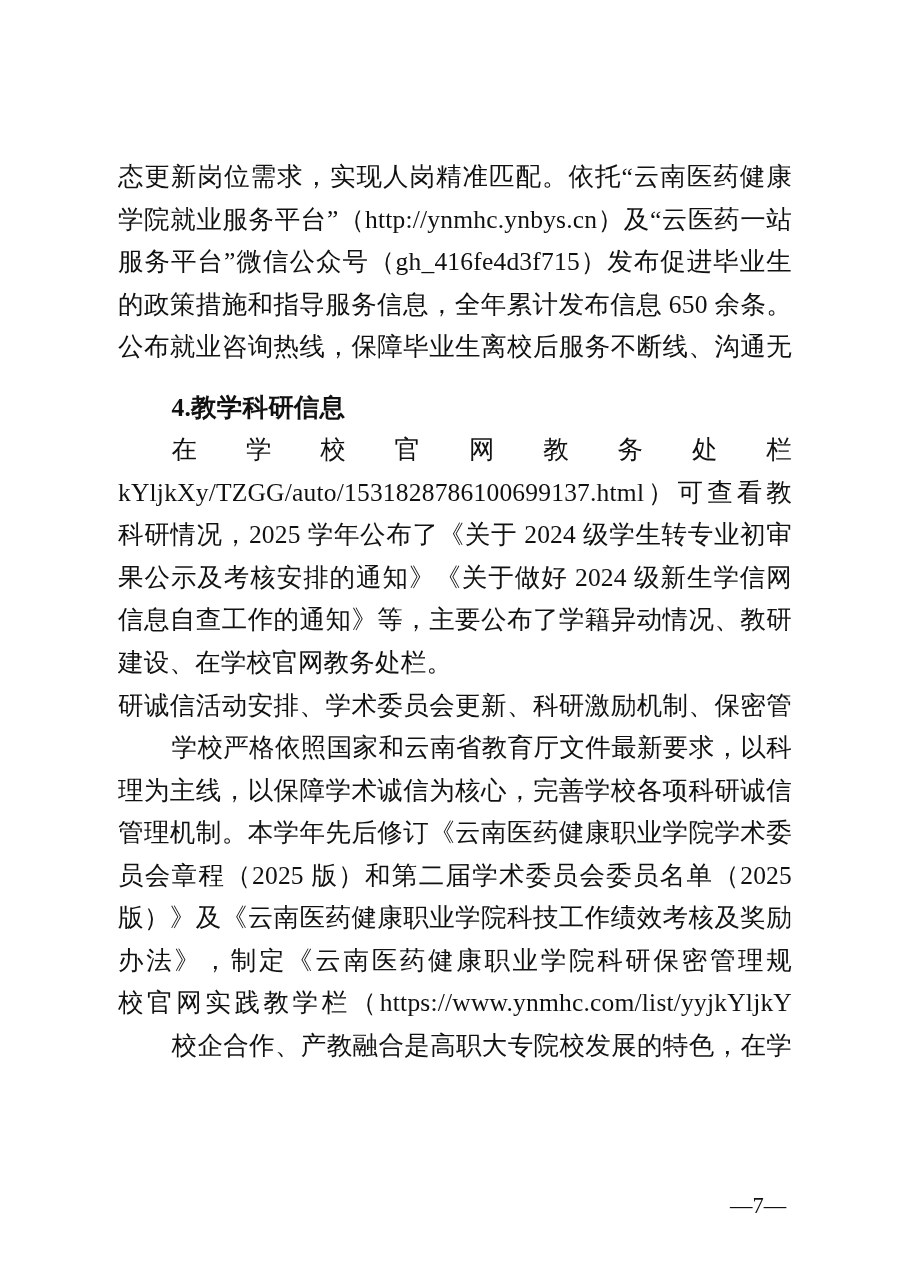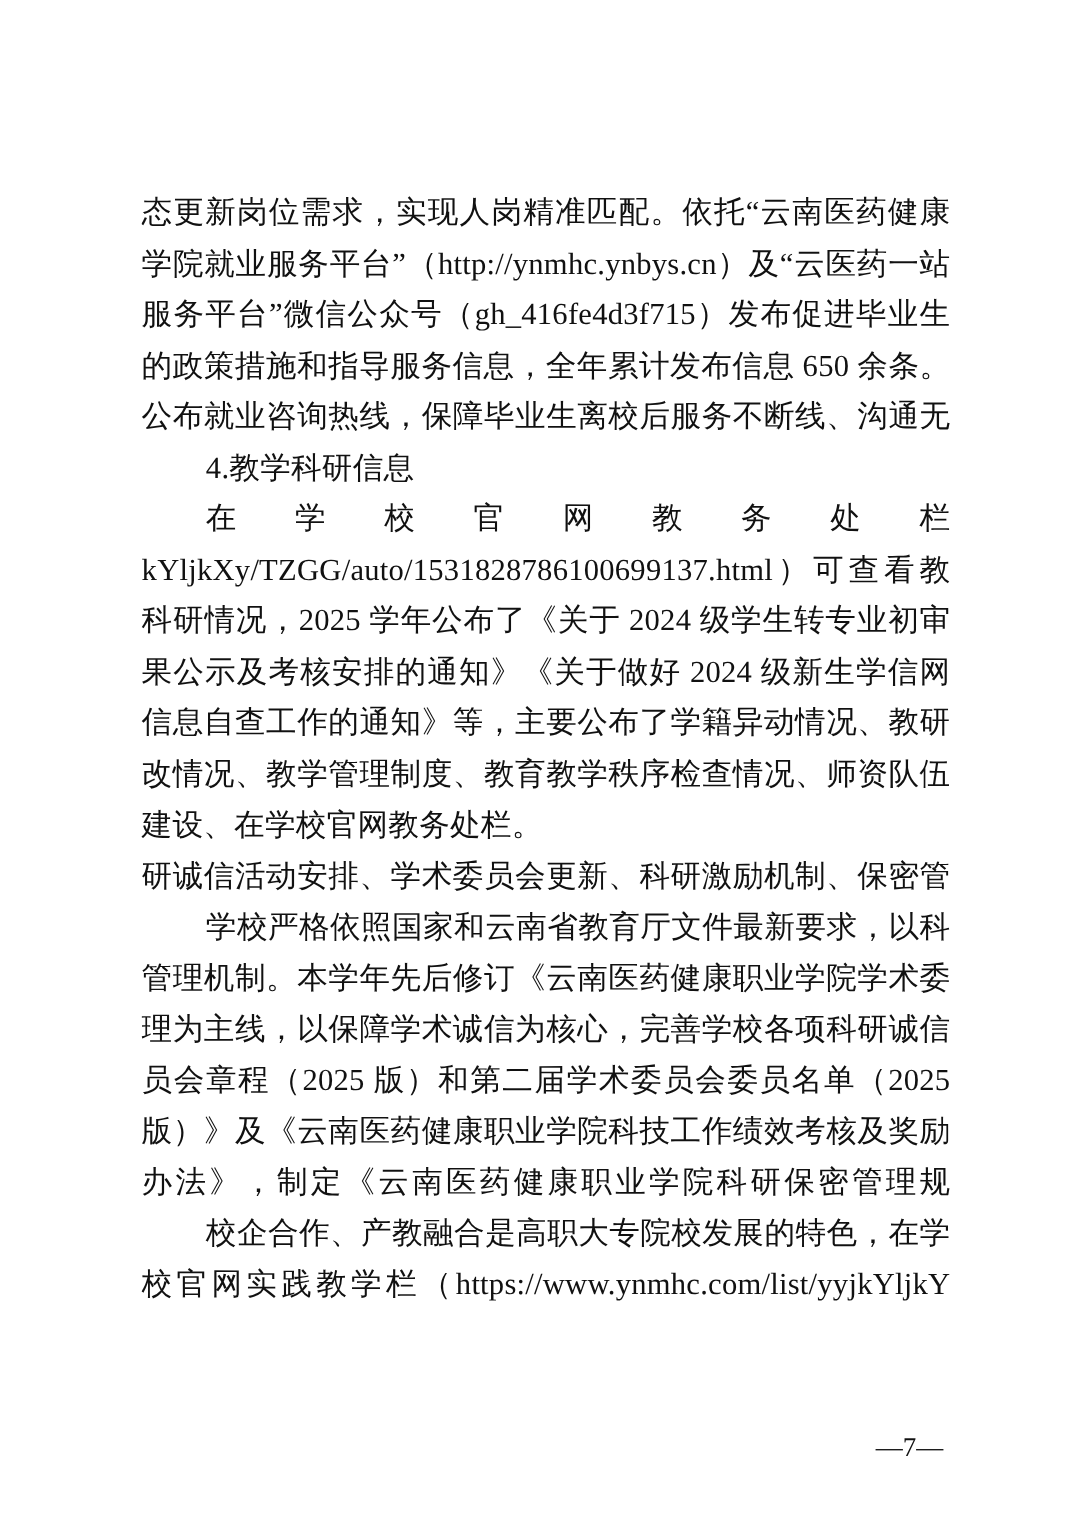--- a/index.html
+++ b/index.html
@@ -40,21 +40,22 @@
     white-space: normal;
   }
   .line.align-left {
     text-align: left;
     text-align-last: left;
   }
   .line.indent {
     text-indent: 2.1em;
   }
   .line.bold {
-    font-weight: normal;
+    font-weight: bold;
+    margin-top: 18px;
   }
   .page-number {
     position: absolute;
     top: 1191px;
     left: 724px;
     width: 68px;
     height: 30px;
     line-height: 30px;
     font-size: 22.5px;
     text-align: center;
@@ -72,26 +73,25 @@
       <div class="line">学院就业服务平台”（http://ynmhc.ynbys.cn）及“云医药一站式</div>
       <div class="line">服务平台”微信公众号（gh_416fe4d3f715）发布促进毕业生就业</div>
       <div class="line">的政策措施和指导服务信息，全年累计发布信息 650 余条。同步</div>
       <div class="line">公布就业咨询热线，保障毕业生离校后服务不断线、沟通无障碍。</div>
       <div class="line align-left indent bold">4.教学科研信息</div>
       <div class="line indent">在学校官网教务处栏（https://www.ynmhc.com/list/yyjkYlj</div>
       <div class="line">kYljkXy/TZGG/auto/1531828786100699137.html）可查看教学</div>
       <div class="line">科研情况，2025 学年公布了《关于 2024 级学生转专业初审结</div>
       <div class="line">果公示及考核安排的通知》《关于做好 2024 级新生学信网学籍</div>
       <div class="line">信息自查工作的通知》等，主要公布了学籍异动情况、教研教</div>
-      <div class="line">改情况、教学管理制度、教育教学秩序检查情况、师资队伍</div>
       <div class="line align-left">建设、在学校官网教务处栏。</div>
       <div class="line">研诚信活动安排、学术委员会更新、科研激励机制、保密管</div>
       <div class="line indent">学校严格依照国家和云南省教育厅文件最新要求，以科</div>
+      <div class="line">理为主线，以保障学术诚信为核心，完善学校各项科研诚信</div>
       <div class="line">管理机制。本学年先后修订《云南医药健康职业学院学术委</div>
-      <div class="line">理为主线，以保障学术诚信为核心，完善学校各项科研诚信</div>
       <div class="line">员会章程（2025 版）和第二届学术委员会委员名单（2025</div>
       <div class="line">版）》及《云南医药健康职业学院科技工作绩效考核及奖励</div>
       <div class="line">办法》，制定《云南医药健康职业学院科研保密管理规定》。</div>
+      <div class="line">校官网实践教学栏（https://www.ynmhc.com/list/yyjkYljkY</div>
       <div class="line indent">校企合作、产教融合是高职大专院校发展的特色，在学</div>
-      <div class="line">校官网实践教学栏（https://www.ynmhc.com/list/yyjkYljkY</div>
     </div>
   <div class="page-number">—7—</div>
 </div>
 
 </body></html>

